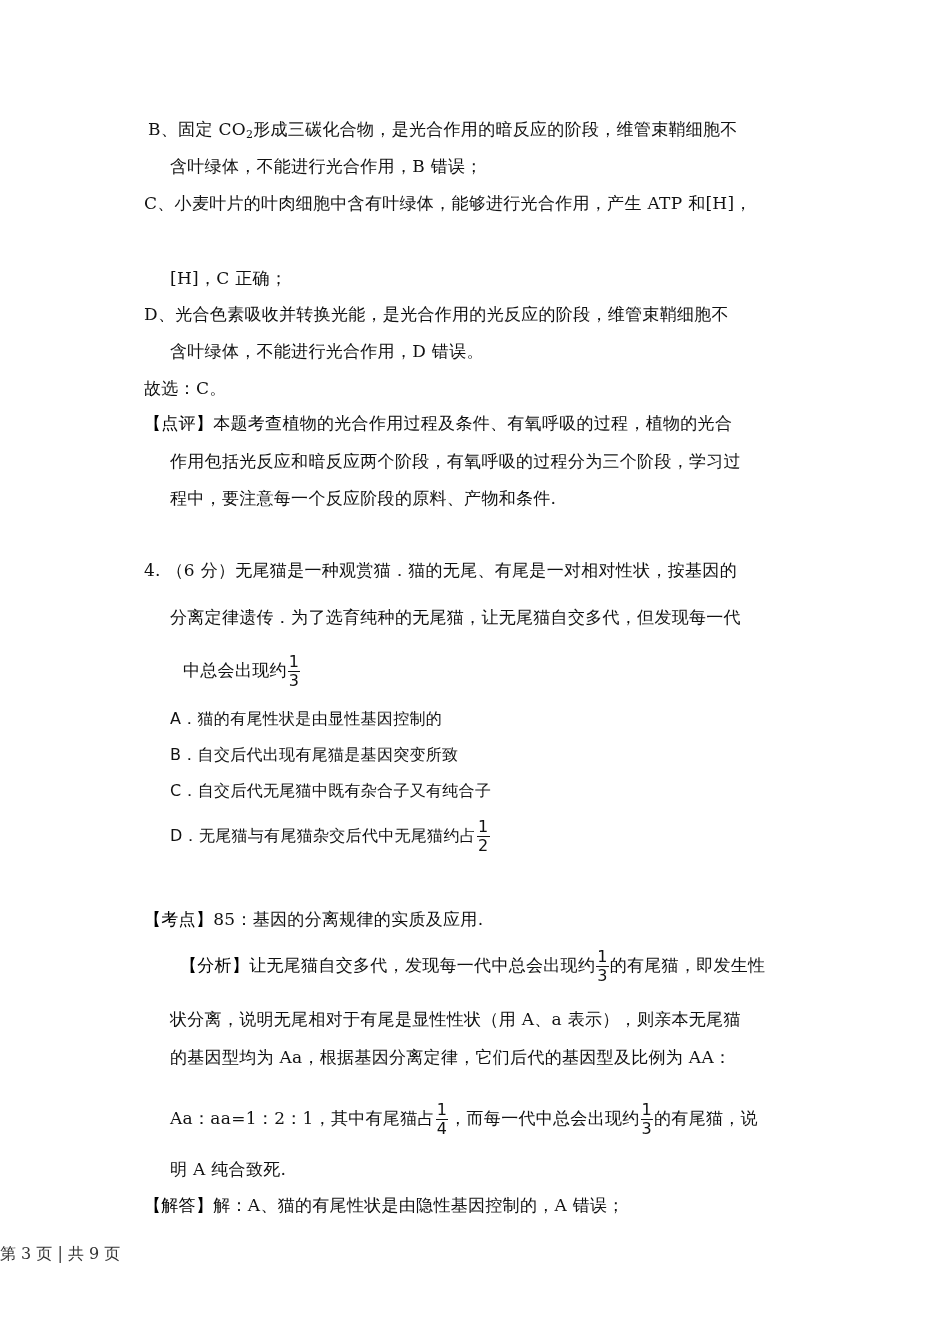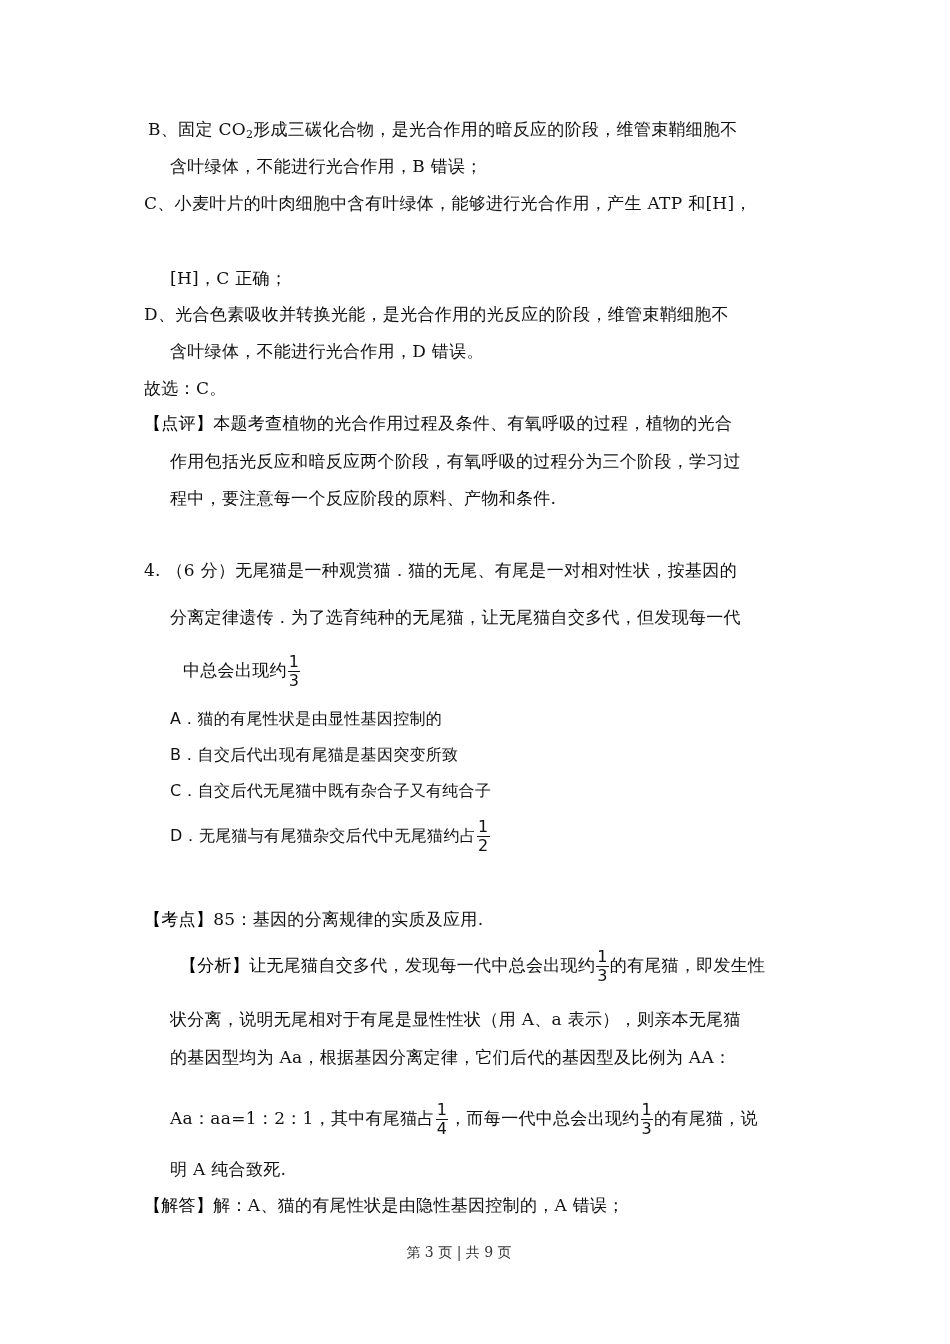--- a/index.html
+++ b/index.html
@@ -7,22 +7,22 @@
            font-family: "DejaVu Serif", "Liberation Serif", serif; color: #111; }
     .page { position: absolute; left: 0; top: 0; width: 950px; height: 1344px; }
     .line { position: absolute; font-size: 17px; line-height: 27px; white-space: nowrap; letter-spacing: 0.3px; }
     .tag { color: #000000; }
     .sub { font-size: 11px; vertical-align: -3px; }
     .frac { display: inline-block; vertical-align: middle; text-align: center; margin: 0 1px;
             font-family: "DejaVu Sans", "Liberation Sans", sans-serif; font-size: 16px; line-height: 18px; }
     .frac .num { display: block; border-bottom: 1.3px solid #111; padding: 0 1px; }
     .frac .den { display: block; padding: 0 1px; }
     .opt { font-family: "DejaVu Sans", "Liberation Sans", sans-serif; font-size: 16px; }
-    .footer { position: absolute; top: 1244px; left: 0; width: 918px; text-align: center;
-              font-size: 14px; color: #333; }
+    .footer { position: absolute; top: 1244px; left: 0; width: 918px; text-align: left;
+              font-size: 16px; color: #333; }
   </style>
 </head>
 <body>
 
 <div class="page">
 
   <div class="line" style="left:148px; top:116px;">
     <span>B、固定 CO</span><span class="sub">2</span><span>形成三碳化合物，是光合作用的暗反应的阶段，维管束鞘细胞不</span>
   </div>
   <div class="line" style="left:170px; top:153px;">含叶绿体，不能进行光合作用，B 错误；</div>

